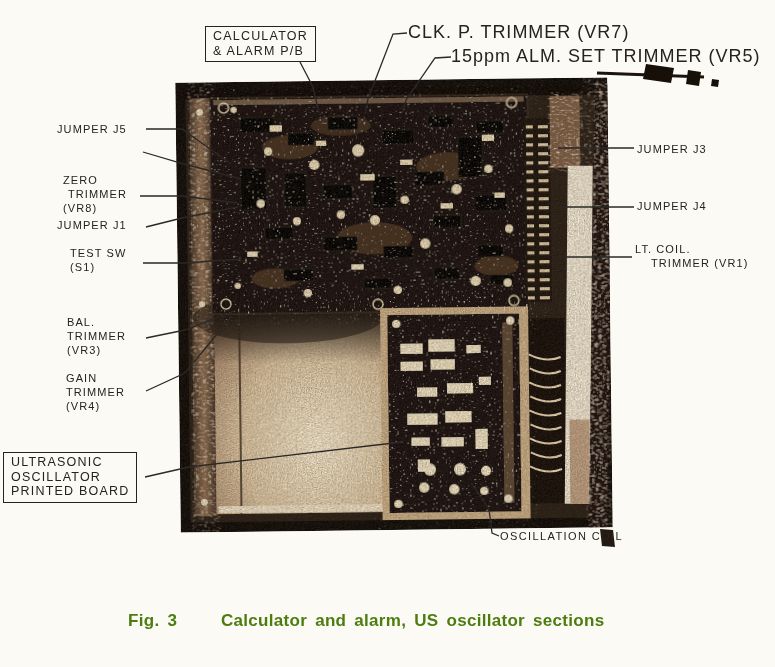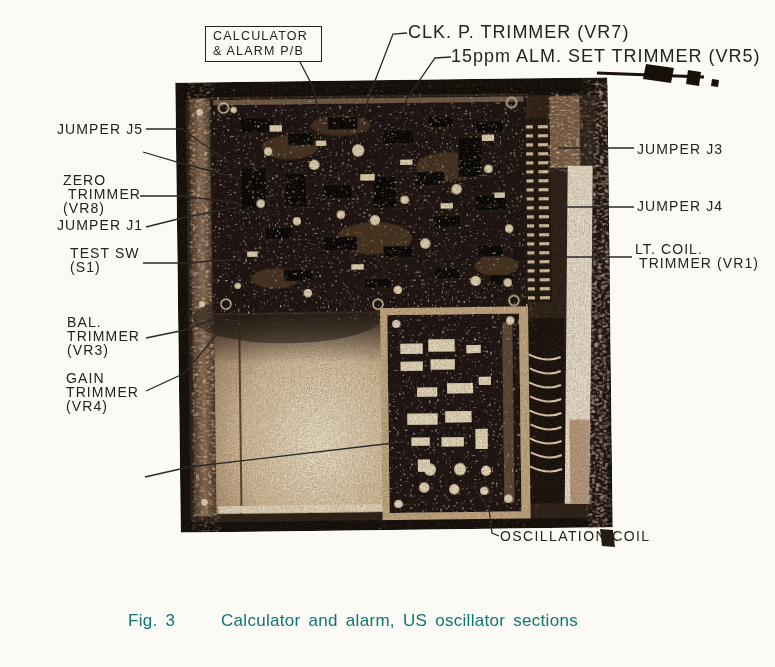--- a/index.html
+++ b/index.html
@@ -1,26 +1,26 @@
 <!DOCTYPE html>
 <html><head>
 <meta charset="utf-8">
 <style>
   *{margin:0;padding:0;box-sizing:border-box}
   html,body{width:775px;height:667px}
   body{background:#fbfaf5;font-family:"Liberation Sans","DejaVu Sans",sans-serif;position:relative;overflow:hidden}
   .page{position:absolute;inset:0}
-  .lbl{position:absolute;color:#26231f;font-size:14px;line-height:14px;letter-spacing:1.1px;white-space:nowrap;z-index:4}
+  .lbl{position:absolute;color:#26231f;font-size:11px;line-height:14px;letter-spacing:1.1px;white-space:nowrap;z-index:4}
   .lbl.big{font-size:18px;letter-spacing:1px}
   .lbl .ind5{margin-left:5px}
-  .lbl .ind8{margin-left:4px}
-  .boxlbl{position:absolute;border:1.7px solid #26231f;background:#fbfaf5;padding:2px 13px 3px 7px;color:#26231f;font-size:12.5px;line-height:14.5px;letter-spacing:1.2px;white-space:nowrap;z-index:4}
+  .lbl .ind8{margin-left:16px}
+  .boxlbl{position:absolute;border:1.7px solid #26231f;background:#fbfaf5;padding:2px 7px 3px 7px;color:#26231f;font-size:12.5px;line-height:14.5px;letter-spacing:1.2px;white-space:nowrap;z-index:4}
   .photo{position:absolute;left:178px;top:80px;width:432px;height:450px;transform:rotate(-0.7deg);z-index:1}
   .leaders{position:absolute;left:0;top:0;width:775px;height:667px;z-index:3;pointer-events:none}
-  .cap{position:absolute;top:611px;font-weight:normal;font-size:17px;color:#0f766e;letter-spacing:.3px;word-spacing:3px;z-index:4;white-space:nowrap}
+  .cap{position:absolute;top:611px;font-weight:bold;font-size:17px;color:#4d7c0f;letter-spacing:.3px;word-spacing:3px;z-index:4;white-space:nowrap}
 </style>
 </head>
 <body>
 
 <div class="page">
 
   <div class="photo">
     <svg width="432" height="450" viewBox="0 0 432 450">
       <defs>
         <radialGradient id="panelG" cx="60%" cy="65%" r="85%">
@@ -244,20 +244,25 @@
       <path d="M688 70 l13 2 -2 14 -13 -2 z"></path>
       <path d="M712 79 l7 1 -1 7 -7 -1 z"></path>
       <path d="M600 529 l13 1 2 17 -13 -1 z" fill="#241a10"></path>
     </g>
   </svg>
 
   <div class="boxlbl" style="left:205px;top:26px">
     <div>CALCULATOR</div>
     <div>&amp; ALARM P/B</div>
   </div>
+  <div class="boxlbl" style="left:3px;top:452px">
+    <div>ULTRASONIC</div>
+    <div>OSCILLATOR</div>
+    <div>PRINTED BOARD</div>
+  </div>
 
   <div class="lbl big" style="left:408px;top:25px">CLK. P. TRIMMER (VR7)</div>
   <div class="lbl big" style="left:451px;top:49px">15ppm ALM. SET TRIMMER (VR5)</div>
 
   <div class="lbl" style="left:57px;top:122px">JUMPER J5</div>
   <div class="lbl" style="left:63px;top:173px">
     <div>ZERO</div>
     <div class="ind5">TRIMMER</div>
     <div>(VR8)</div>
   </div>

